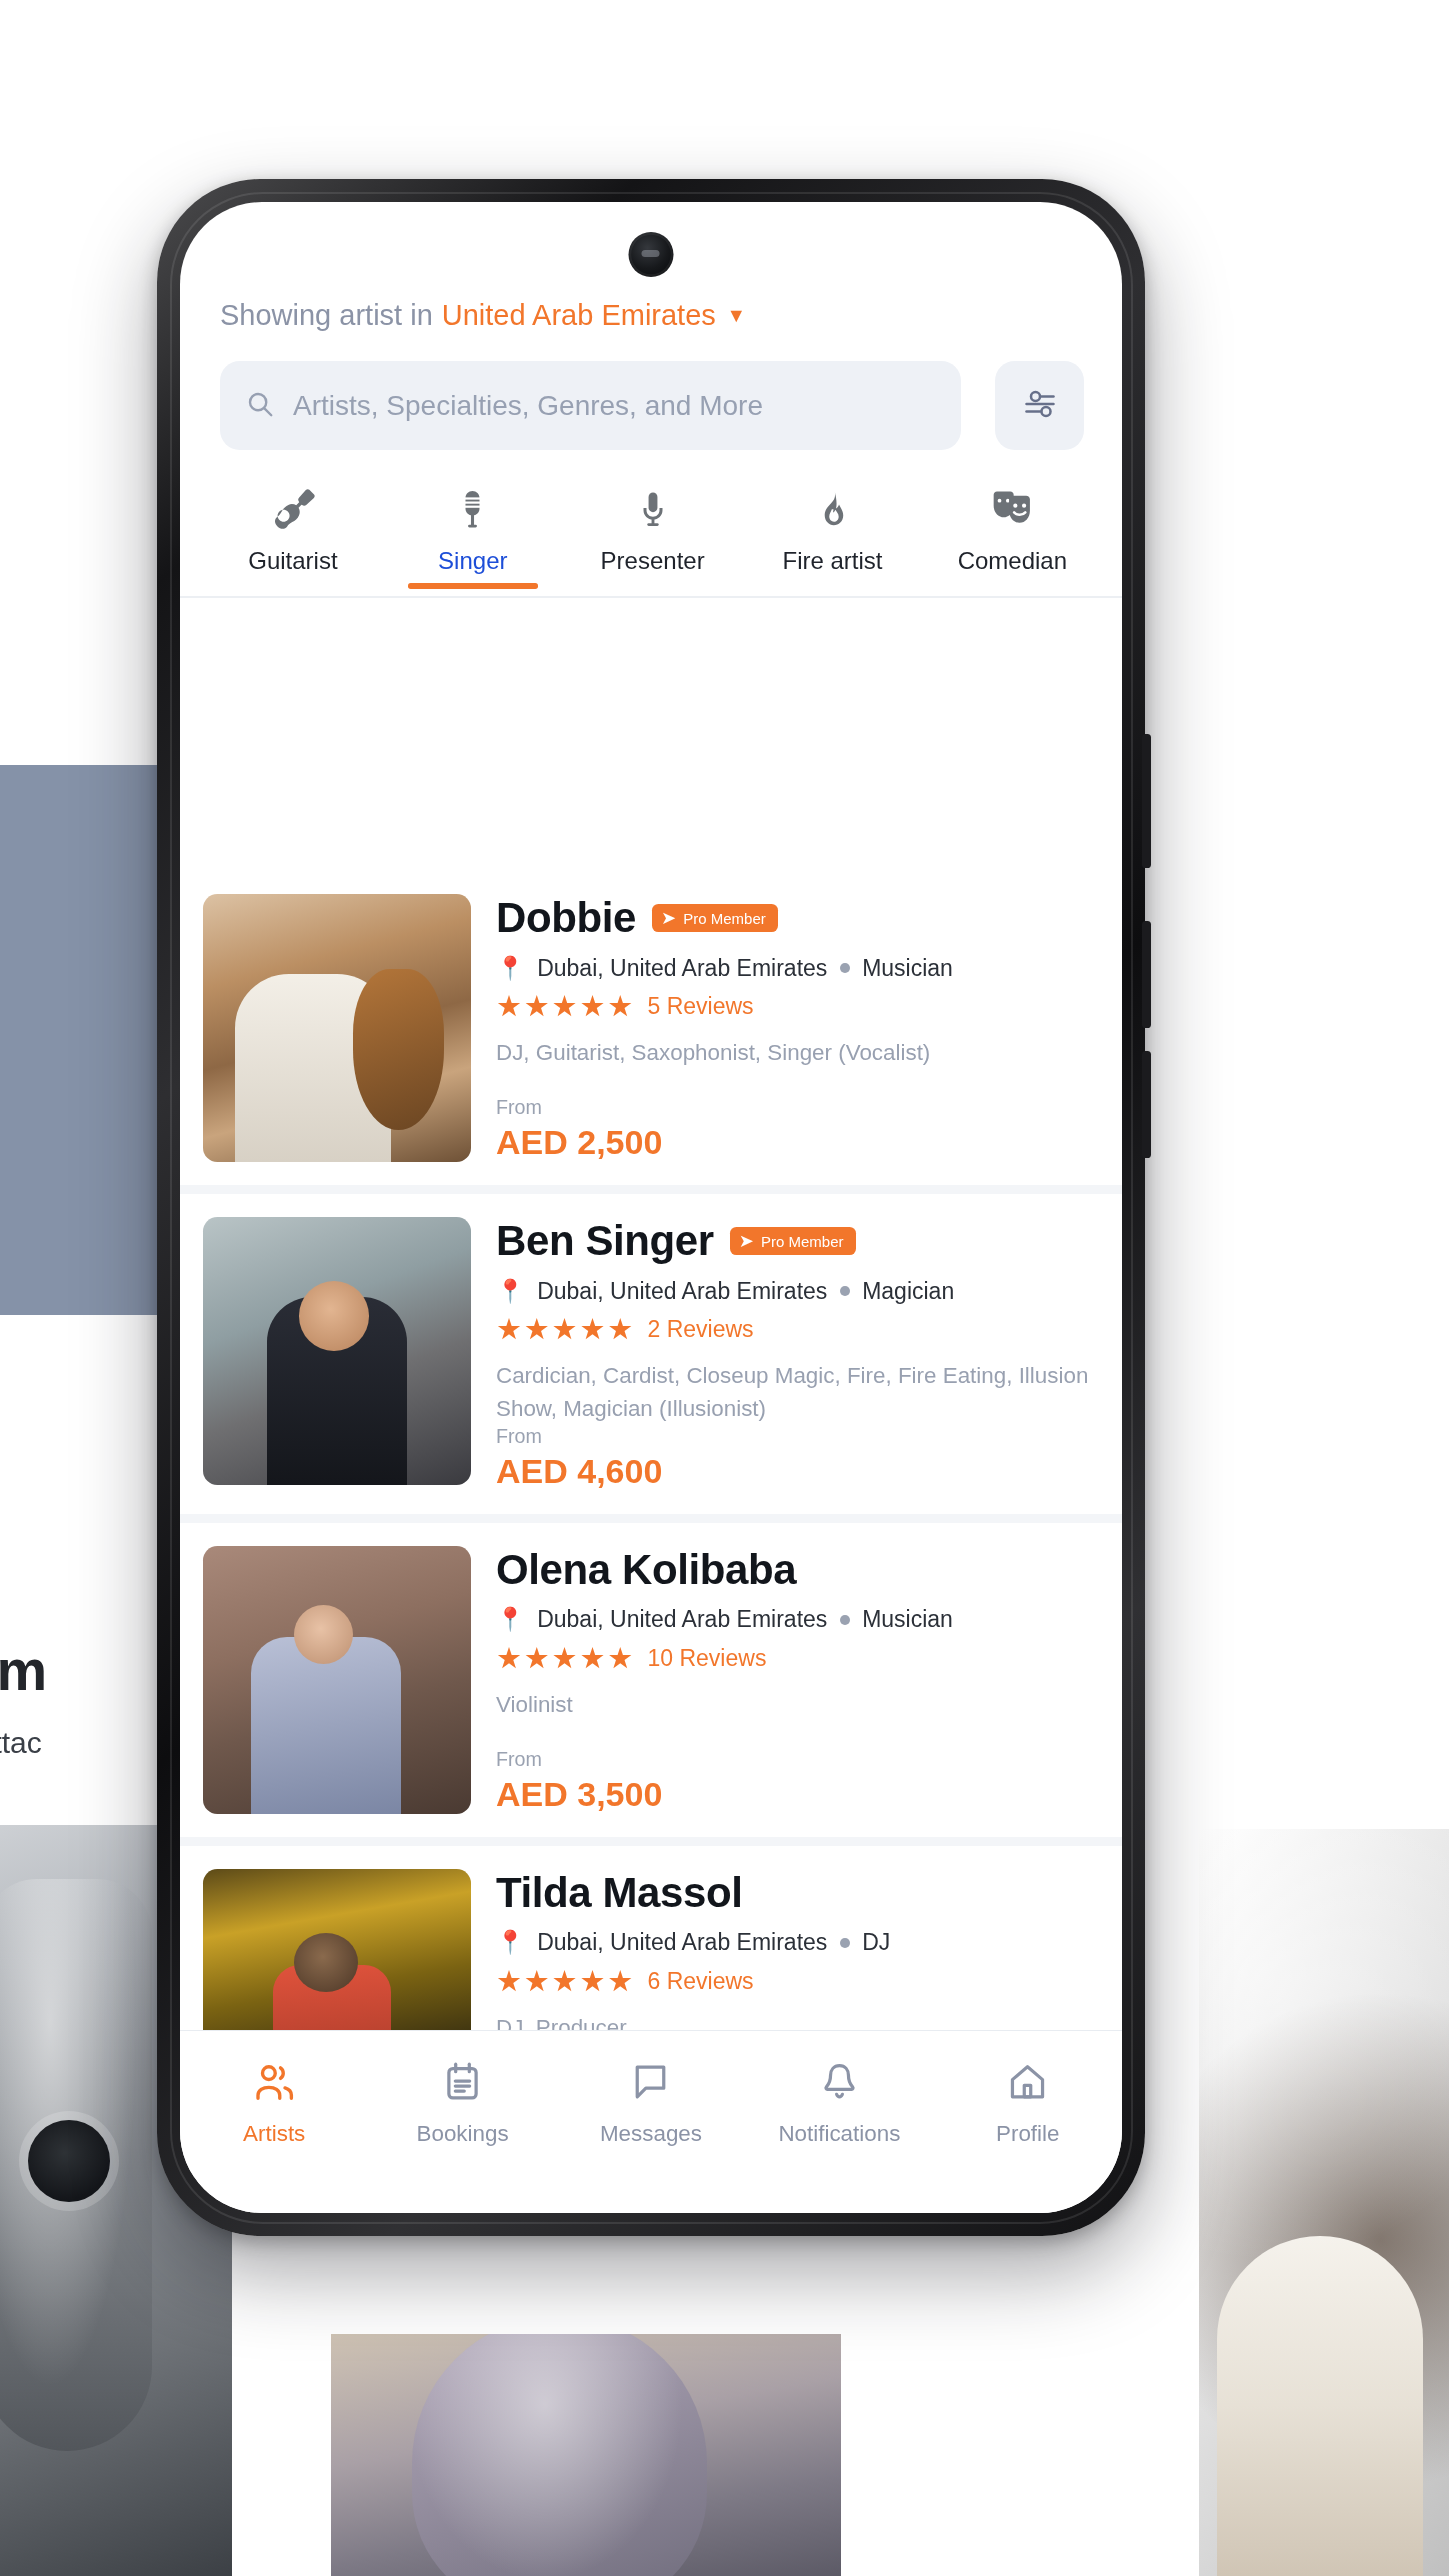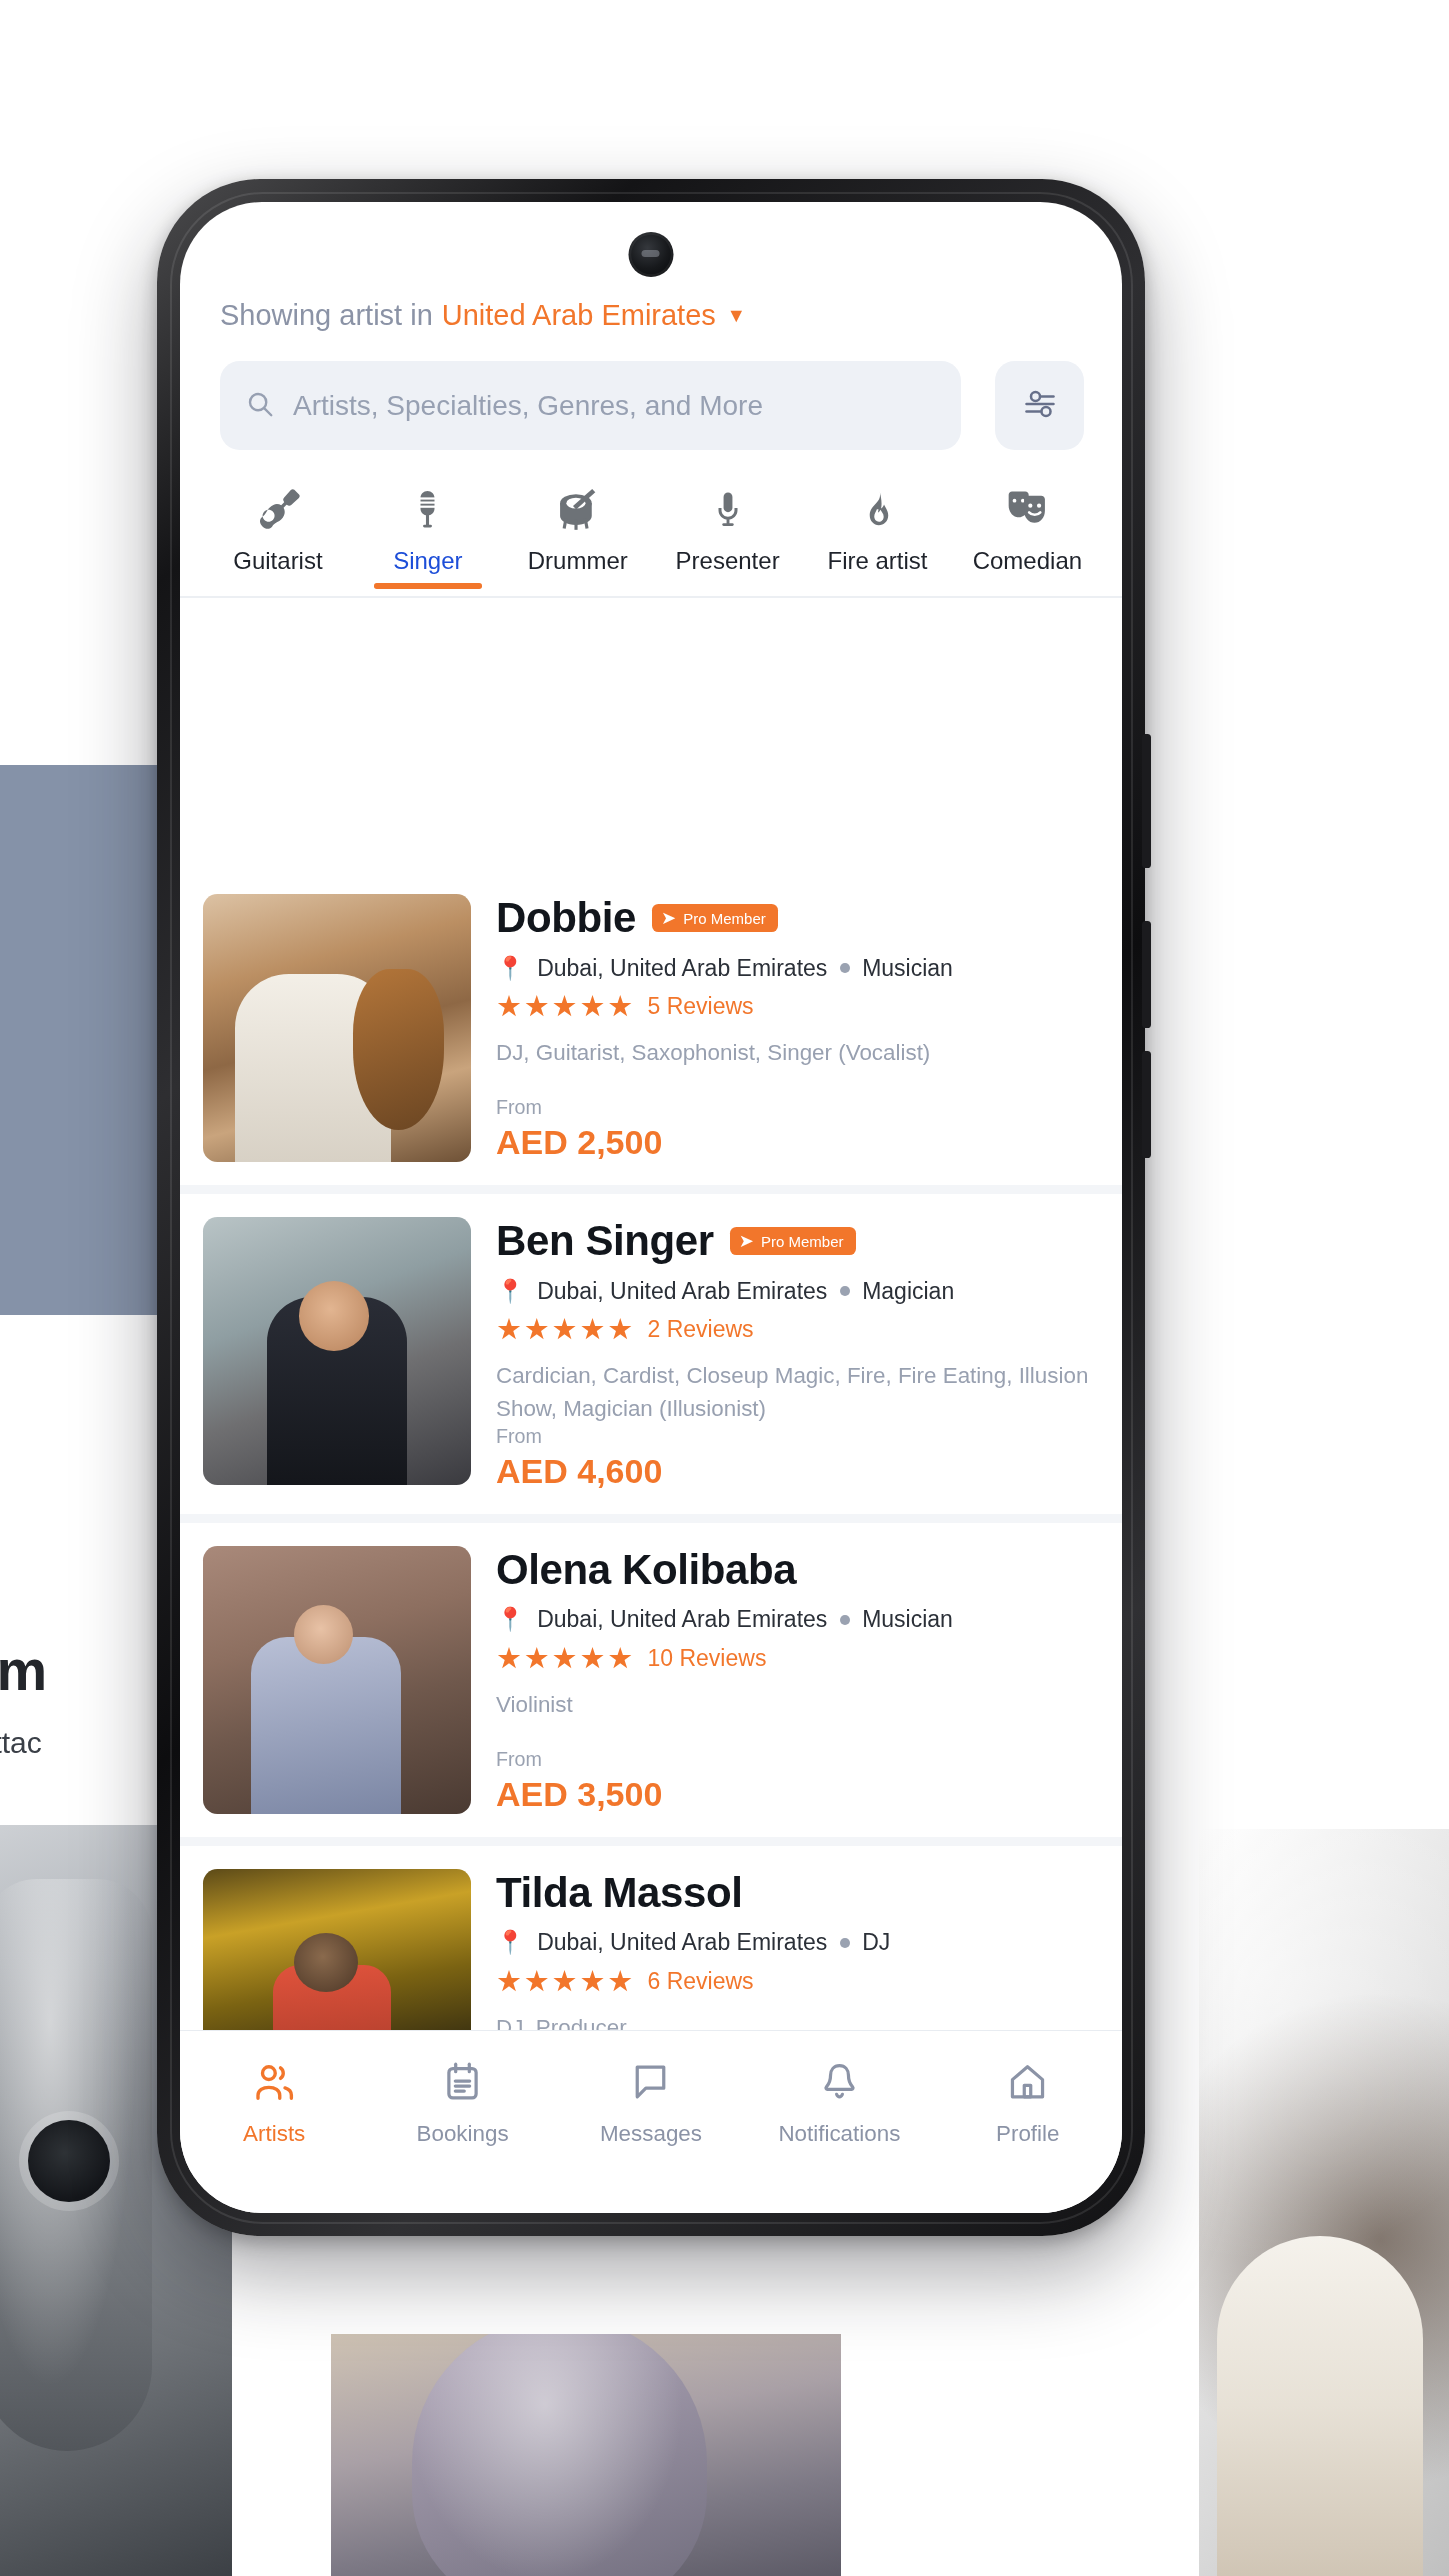--- a/index.html
+++ b/index.html
@@ -407,34 +407,20 @@
             <rect x="7.2" y="5.2" width="9.6" height="1.3" fill="#ffffff"></rect>
             <rect x="7.2" y="7.6" width="9.6" height="1.3" fill="#ffffff"></rect>
             <rect x="7.2" y="10" width="9.6" height="1.3" fill="#ffffff"></rect>
             <rect x="11.1" y="15.4" width="1.8" height="6.4"></rect>
             <rect x="9.4" y="21.2" width="5.2" height="1.6" rx=".8"></rect>
           </svg>
         </span>
         <span class="cat-label">Singer</span>
       </div>
 
-      <div class="cat">
-        <span class="cat-icon">
-          <svg width="52" height="50" viewBox="0 0 24 24" fill="#6d7277">
-            <ellipse cx="11" cy="9.2" rx="7.6" ry="4.3"></ellipse>
-            <path d="M3.4 9.2v6.2c0 2.4 3.4 4.3 7.6 4.3s7.6-1.9 7.6-4.3V9.2z"></path>
-            <rect x="5.2" y="16.4" width="1.5" height="5" transform="rotate(10 6 18)" fill="#6d7277"></rect>
-            <rect x="10.3" y="17" width="1.5" height="5" fill="#6d7277"></rect>
-            <rect x="15" y="16.4" width="1.5" height="5" transform="rotate(-10 15.7 18)" fill="#6d7277"></rect>
-            <ellipse cx="11" cy="9.2" rx="4.6" ry="2.6" fill="#ffffff"></ellipse>
-            <path d="M9.6 10.6 18.8 2.4l1.5 1.6-9.2 8.2z"></path>
-          </svg>
-        </span>
-        <span class="cat-label">Drummer</span>
-      </div>
 
       <div class="cat">
         <span class="cat-icon">
           <svg width="38" height="50" viewBox="0 0 24 24" fill="#6d7277">
             <rect x="9.2" y="1.6" width="5.6" height="12.4" rx="2.8"></rect>
             <path d="M6 11.4v1.4c0 3.3 2.7 6 6 6s6-2.7 6-6v-1.4h-1.9v1.4c0 2.3-1.8 4.1-4.1 4.1s-4.1-1.8-4.1-4.1v-1.4z"></path>
             <rect x="11.1" y="18.4" width="1.8" height="3.2"></rect>
             <rect x="8.4" y="21" width="7.2" height="1.7" rx=".85"></rect>
           </svg>
         </span>

